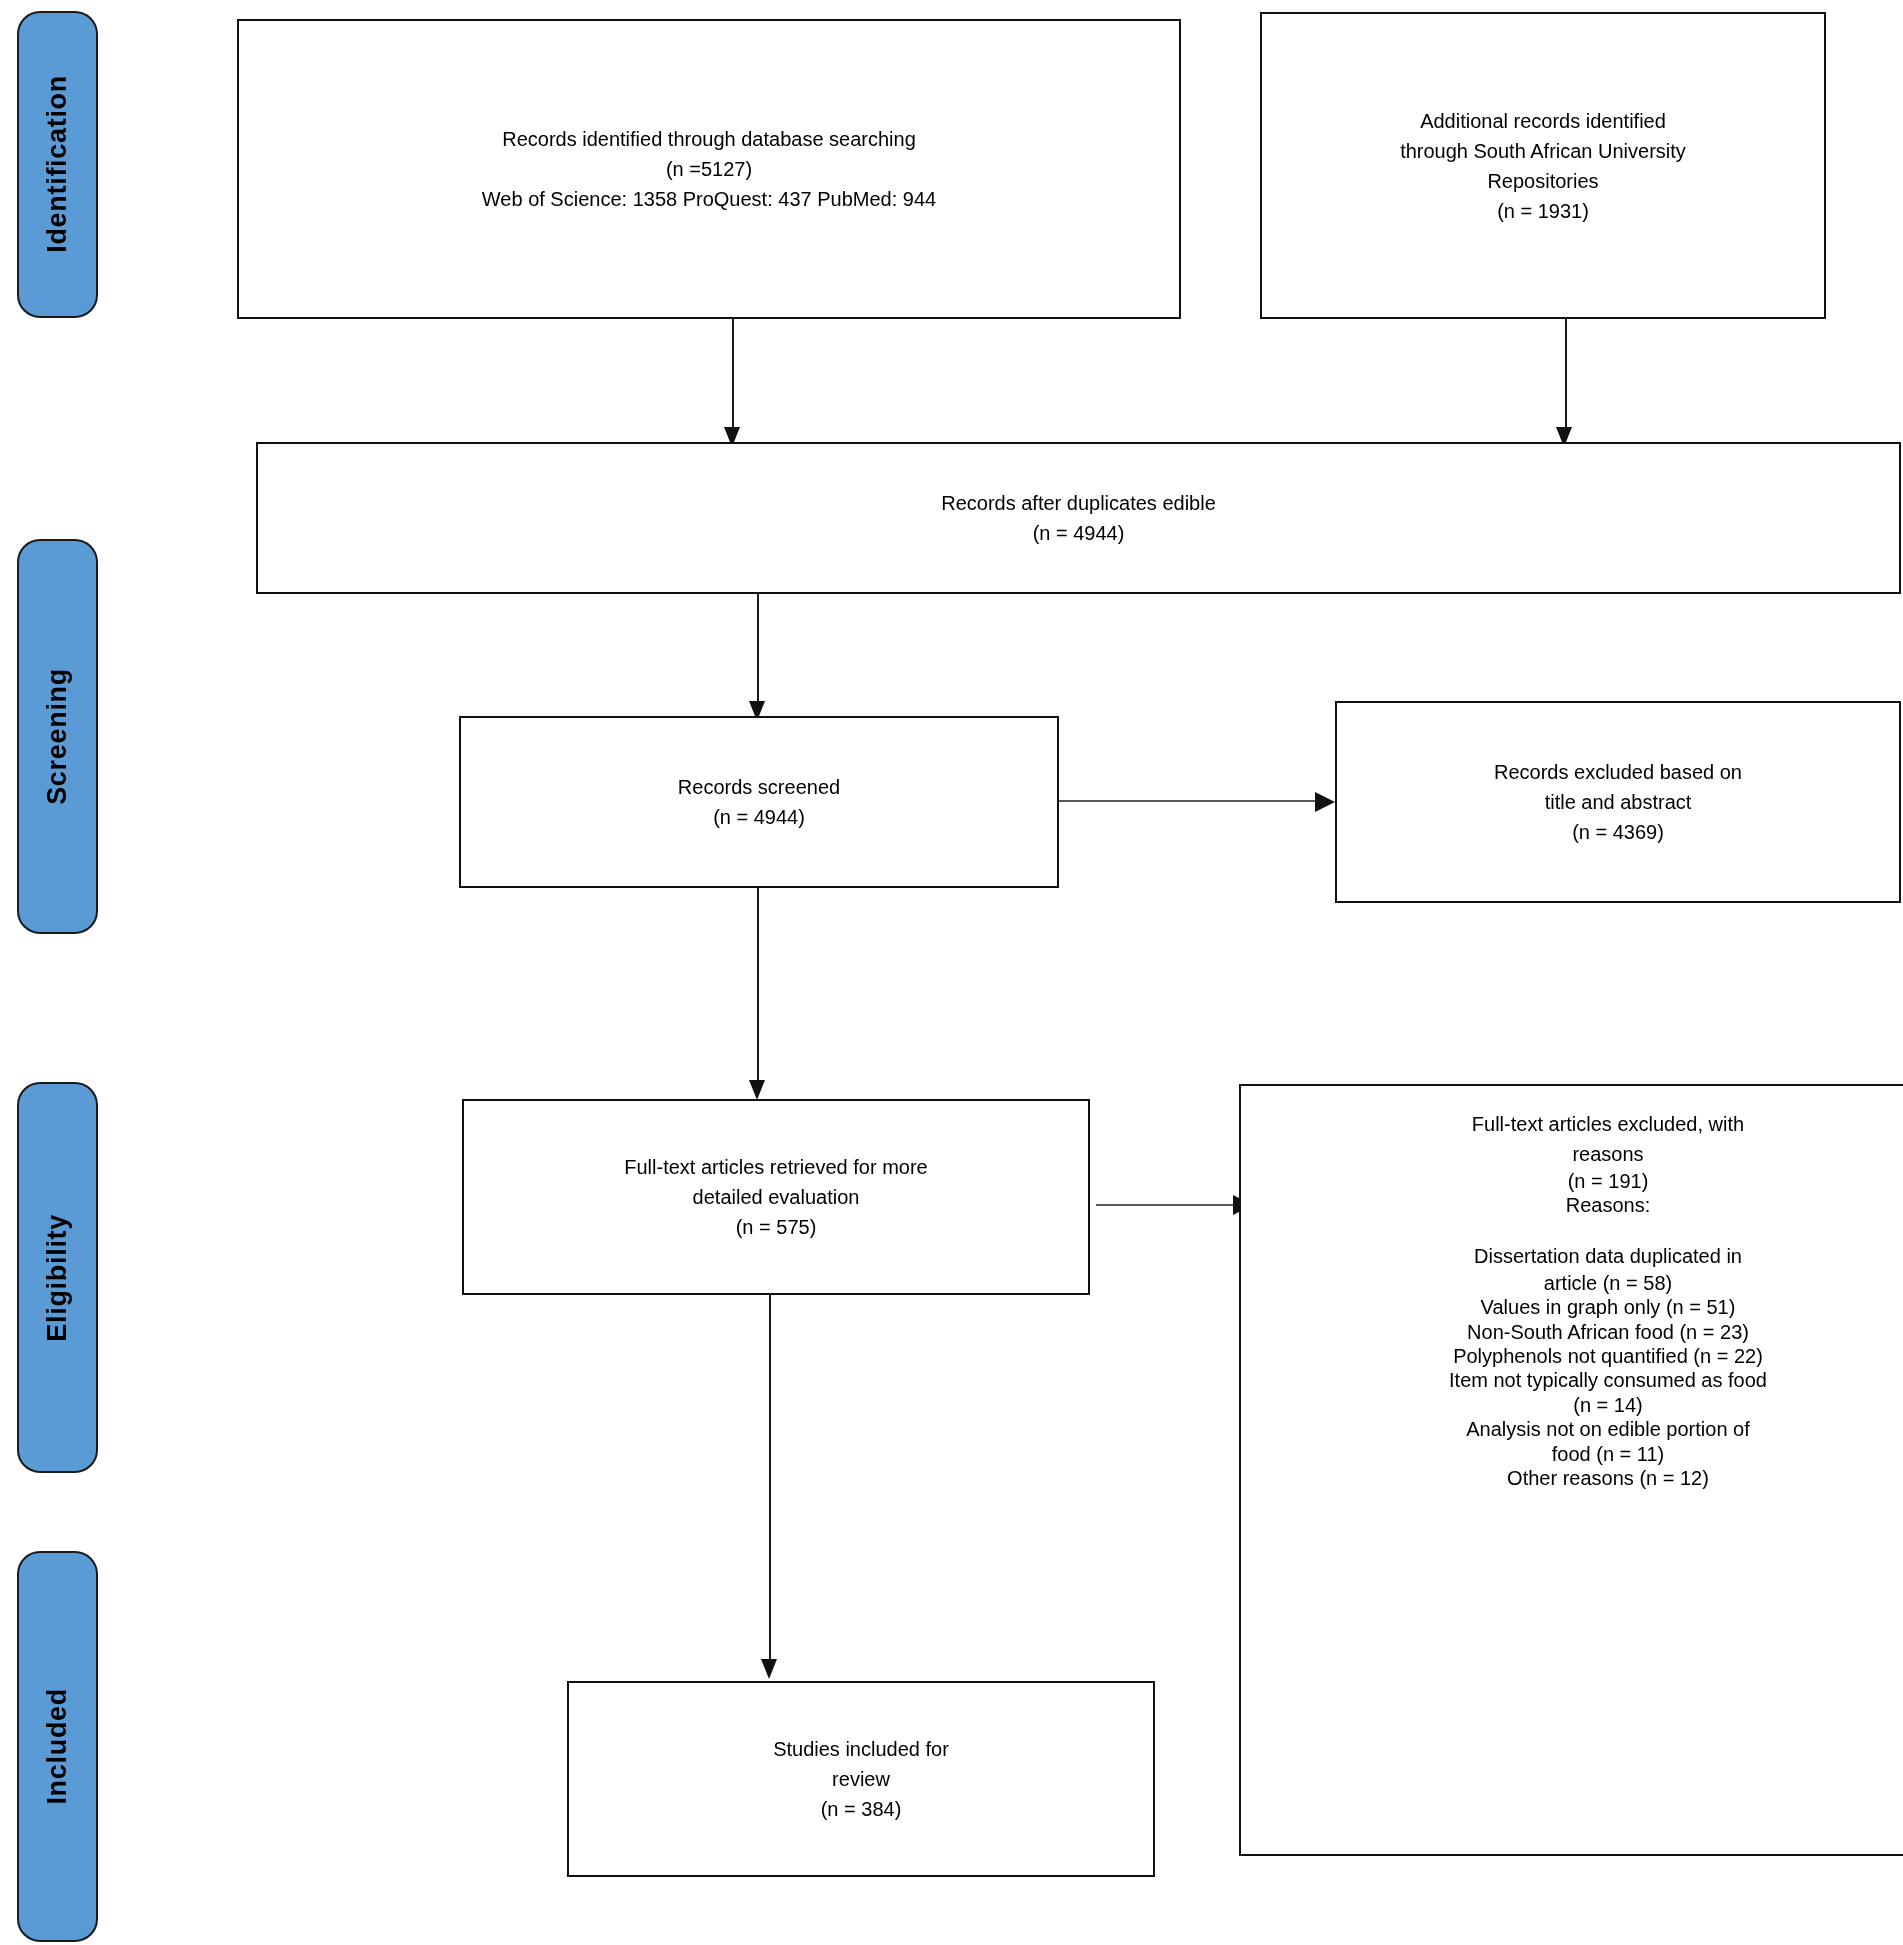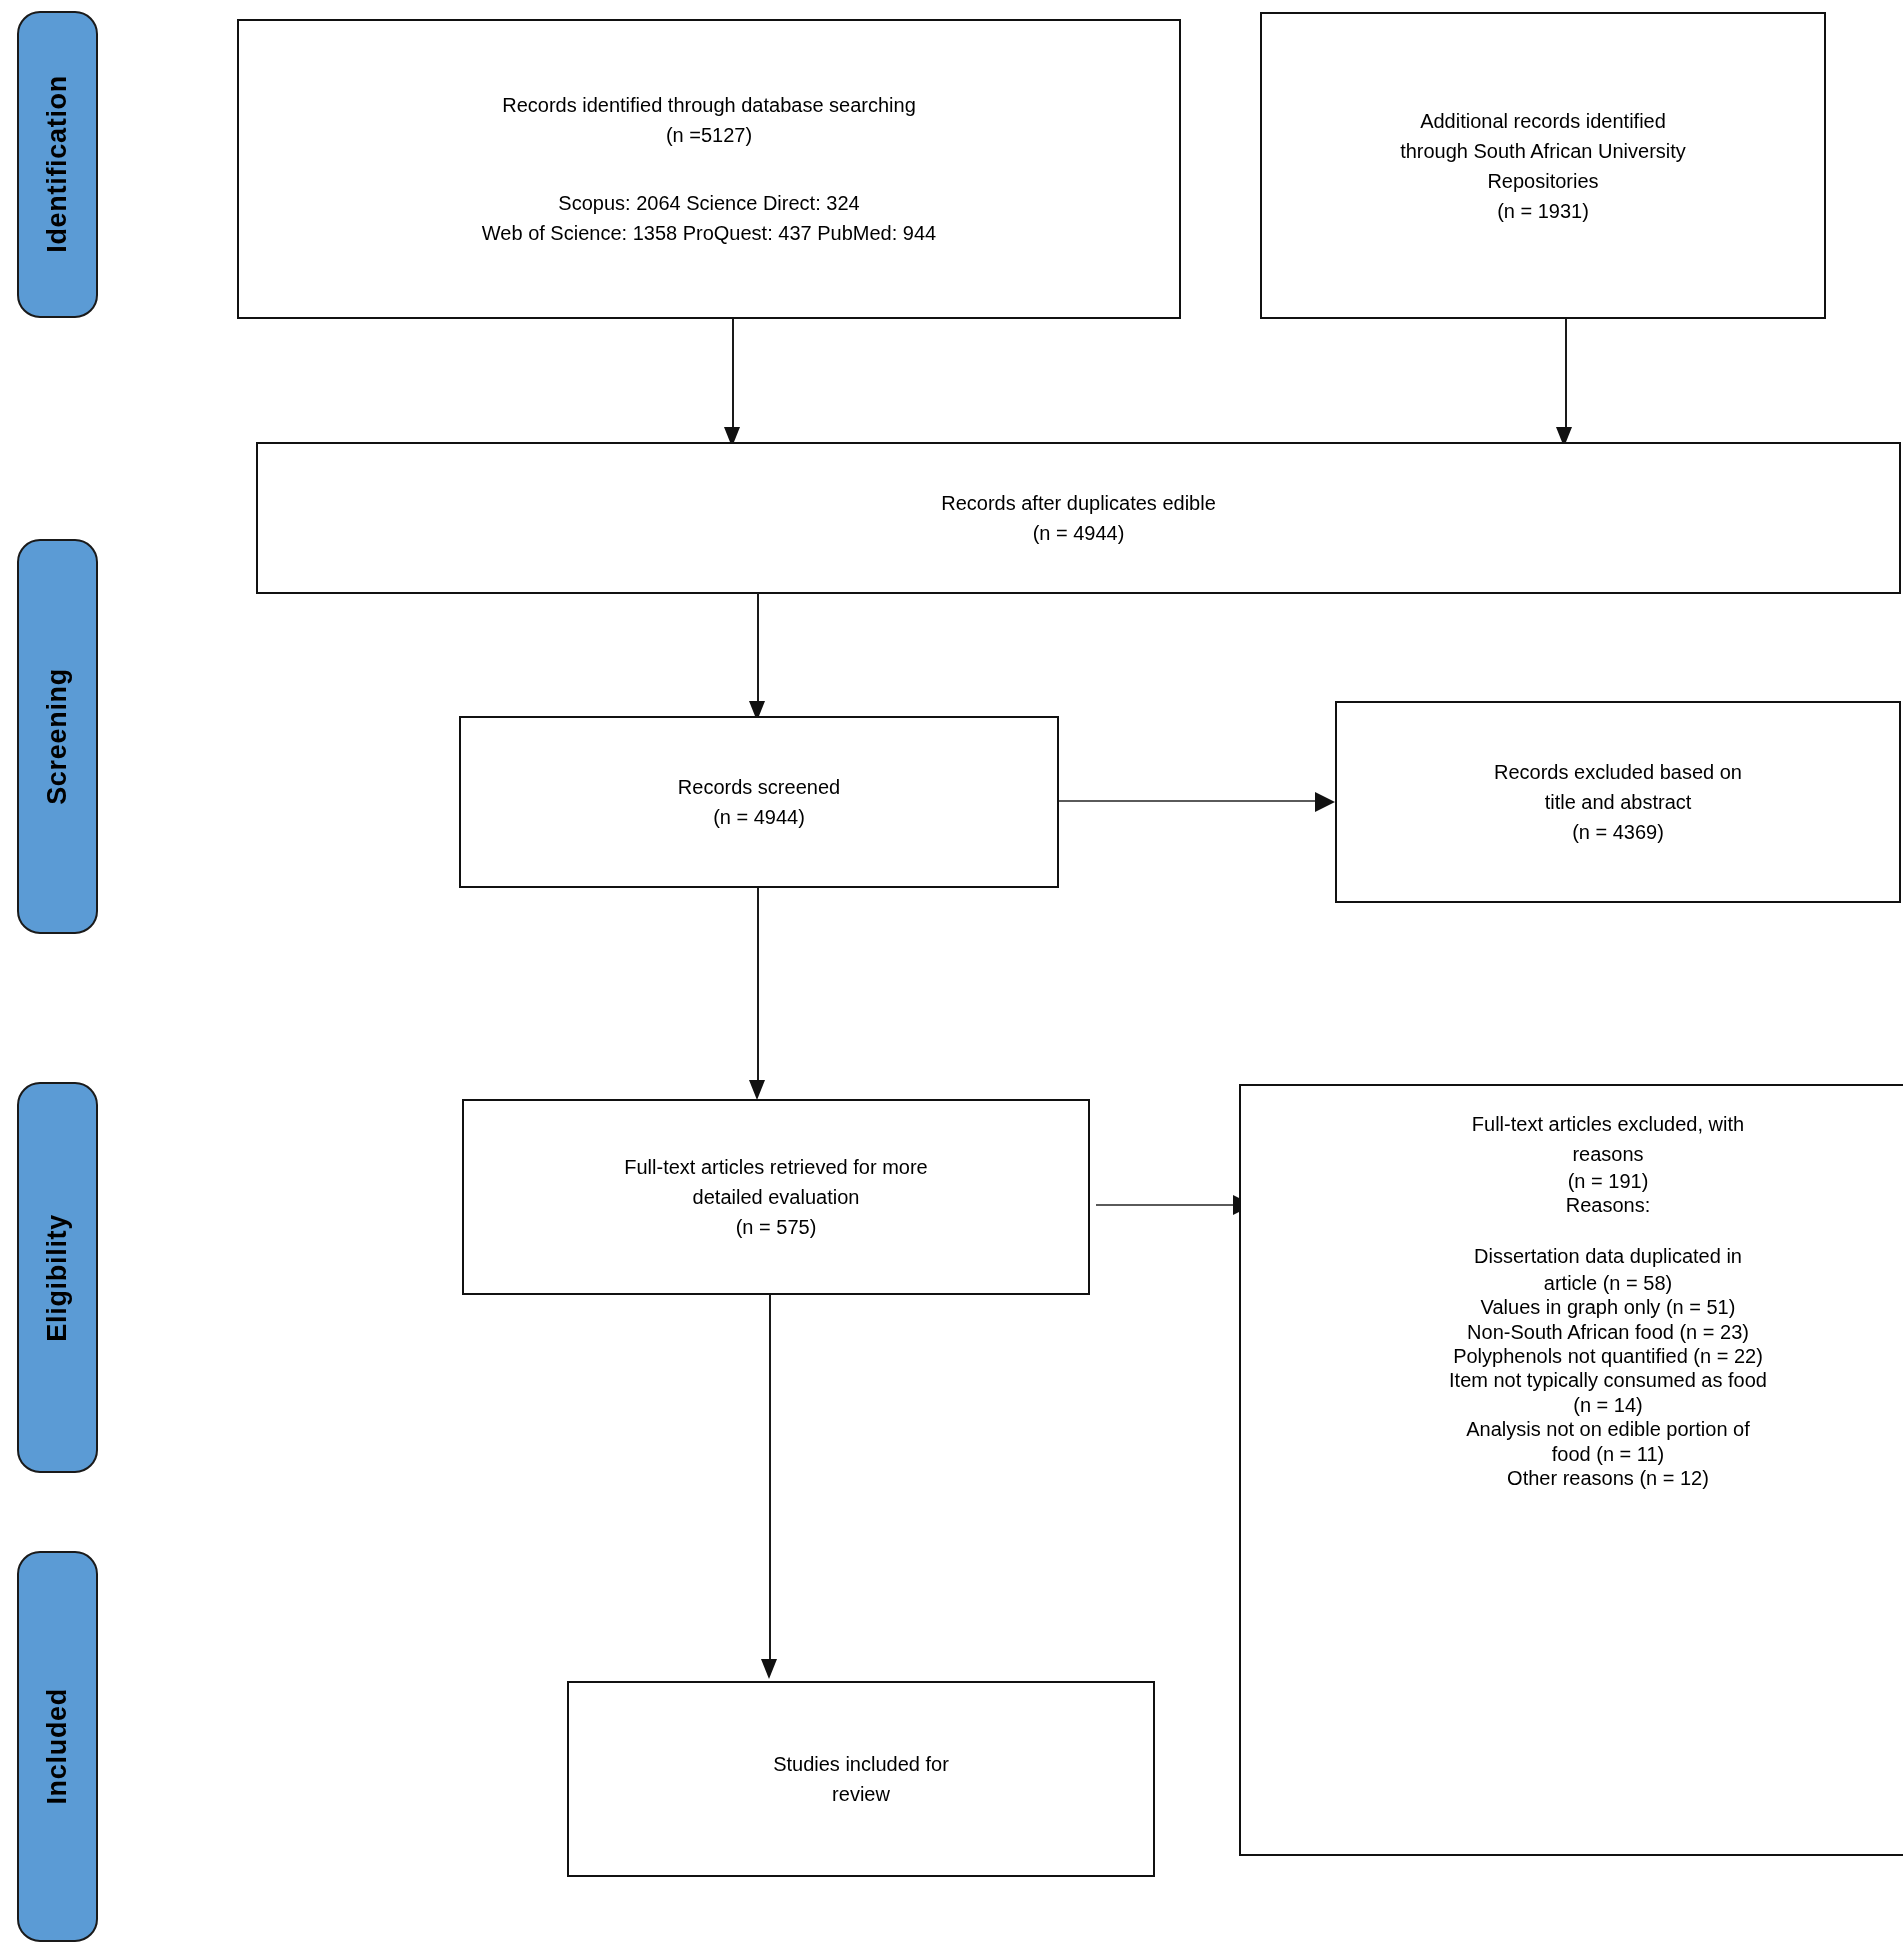--- a/index.html
+++ b/index.html
@@ -109,21 +109,20 @@
     <span class="pill-label">Eligibility</span>
   </div>
 
   <div class="stage-pill" style="left:17px; top:1551px; width:81px; height:391px;">
     <span class="pill-label">Included</span>
   </div>
 
   <div class="flow-box" style="left:237px; top:19px; width:944px; height:300px;">
     <span class="line">Records identified through database searching</span>
     <span class="line bold">(n =5127)</span>
-    <span class="line bold gap-above">Scopus: 2064 Science Direct: 324</span>
     <span class="line bold">Web of Science: 1358 ProQuest: 437 PubMed: 944</span>
   </div>
 
   <div class="flow-box" style="left:1260px; top:12px; width:566px; height:307px;">
     <span class="line">Additional records identified</span>
     <span class="line">through South African University</span>
     <span class="line">Repositories</span>
     <span class="line bold">(n = 1931)</span>
   </div>
 
@@ -183,16 +182,17 @@
     <span class="line tight">food (n = 11)</span>
     <span class="line tight">Other reasons (n = 12)</span>
   </div>
 
   <div class="vline" style="left:769px; top:1295px; height:374px;"></div>
   <div class="arrow-down" style="left:761px; top:1659px;"></div>
 
   <div class="flow-box" style="left:527px; top:1681px; width:588px; height:196px;margin-left:40px;">
     <span class="line">Studies included for</span>
     <span class="line">review</span>
+    <span class="line bold">(n = 384)</span>
   </div>
 
 </div>
 
 
 </body></html>

